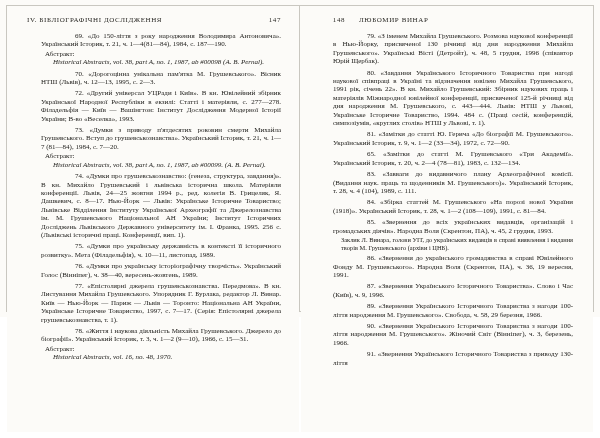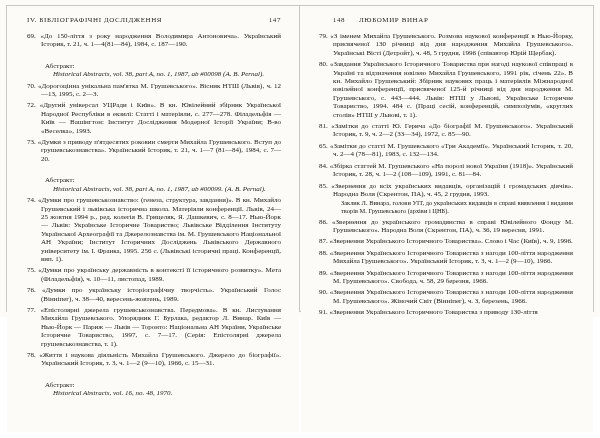--- a/index.html
+++ b/index.html
@@ -44,23 +44,23 @@
   .page.right .running-head .rh-spacer { width: 40px; }
 
   .entries { font-size: 7px; line-height: 8.4px; }
 
   .entry-block { margin-bottom: 3px; }
   .entry {
     text-align: justify;
     padding-left: 14px;
     text-indent: -14px;
   }
-  .entry .num { font-weight: normal; }
-
-  .abstract { margin-top: 13px; }
+  .entry .num { font-weight: normal; margin-left: 48px; }
+
+  .abstract { margin-top: 1px; }
   .abstract-label { padding-left: 18px; }
   .abstract-cite  { padding-left: 26px; font-style: italic; }
 
   .note {
     padding-left: 22px;
     font-size: 6.4px;
     line-height: 7.6px;
     margin-top: 1px;
     text-align: justify;
   }
@@ -149,29 +149,33 @@
     <p class="entry"><span class="num">79.</span> <span>«З іменем Михайла Грушевського. Розмова наукової конференції в Нью-Йорку, присвяченої 130 річниці від дня народження Михайла Грушевського». Українські Вісті (Детройт), ч. 48, 5 грудня, 1996 (співавтор Юрій Щербак).</span></p>
 
   </div>
 
   <div class="entry-block">
     <p class="entry"><span class="num">80.</span> <span>«Завдання Українського Історичного Товариства при нагоді наукової співпраці в Україні та відзначення ювілею Михайла Грушевського, 1991 рік, січень 22». В кн. Михайло Грушевський: Збірник наукових праць і матеріялів Міжнародної ювілейної конференції, присвяченої 125-й річниці від дня народження М. Грушевського, с. 443—444. Львів: НТШ у Львові, Українське Історичне Товариство, 1994. 484 с. (Праці сесій, конференцій, симпозіумів, «круглих столів» НТШ у Львові, т. 1).</span></p>
 
   </div>
 
   <div class="entry-block">
-    <p class="entry"><span class="num">81.</span> <span>«Замітки до статті Ю. Герича «До біографії М. Грушевського». Український Історик, т. 9, ч. 2—2 (33—34), 1972, с. 85—90.</span></p>
+    <p class="entry"><span class="num">81.</span> <span>«Замітки до статті Ю. Герича «До біографії М. Грушевського». Український Історик, т. 9, ч. 1—2 (33—34), 1972, с. 72—90.</span></p>
 
   </div>
 
   <div class="entry-block">
     <p class="entry"><span class="num">65.</span> <span>«Замітки до статті М. Грушевського «Три Академії». Український Історик, т. 20, ч. 2—4 (78—81), 1983, с. 132—134.</span></p>
 
   </div>
 
+  <div class="entry-block">
+    <p class="entry"><span class="num">83.</span> <span>«Завваги до видавничого плану Археографічної комісії. (Видання наук. праць та щоденників М. Грушевського)». Український Історик, т. 28, ч. 4 (104), 1989, с. 111.</span></p>
+
+  </div>
 
   <div class="entry-block">
     <p class="entry"><span class="num">84.</span> <span>«Збірка статтей М. Грушевського «На порозі нової України (1918)». Український Історик, т. 28, ч. 1—2 (108—109), 1991, с. 81—84.</span></p>
 
   </div>
 
   <div class="entry-block">
     <p class="entry"><span class="num">85.</span> <span>«Звернення до всіх українських видавців, організацій і громадських діячів». Народна Воля (Скрентон, ПА), ч. 45, 2 грудня, 1993.</span></p>
 
     <div class="note">Заклик Л. Винара, голови УІТ, до українських видавців в справі виявлення і видання творів М. Грушевського (архіви і ЦНБ).</div>
@@ -180,24 +184,20 @@
   <div class="entry-block">
     <p class="entry"><span class="num">86.</span> <span>«Звернення до українського громадянства в справі Ювілейного Фонду М. Грушевського». Народна Воля (Скрентон, ПА), ч. 36, 19 вересня, 1991.</span></p>
 
   </div>
 
   <div class="entry-block">
     <p class="entry"><span class="num">87.</span> <span>«Звернення Українського Історичного Товариства». Слово і Час (Київ), ч. 9, 1996.</span></p>
 
   </div>
 
-  <div class="entry-block">
-    <p class="entry"><span class="num">88.</span> <span>«Звернення Українського Історичного Товариства з нагоди 100-ліття народження Михайла Грушевського». Український Історик, т. 3, ч. 1—2 (9—10), 1966.</span></p>
-
-  </div>
 
   <div class="entry-block">
     <p class="entry"><span class="num">89.</span> <span>«Звернення Українського Історичного Товариства з нагоди 100-ліття народження М. Грушевського». Свобода, ч. 58, 29 березня, 1966.</span></p>
 
   </div>
 
   <div class="entry-block">
     <p class="entry"><span class="num">90.</span> <span>«Звернення Українського Історичного Товариства з нагоди 100-ліття народження М. Грушевського». Жіночий Світ (Вінніпег), ч. 3, березень, 1966.</span></p>
 
   </div>

